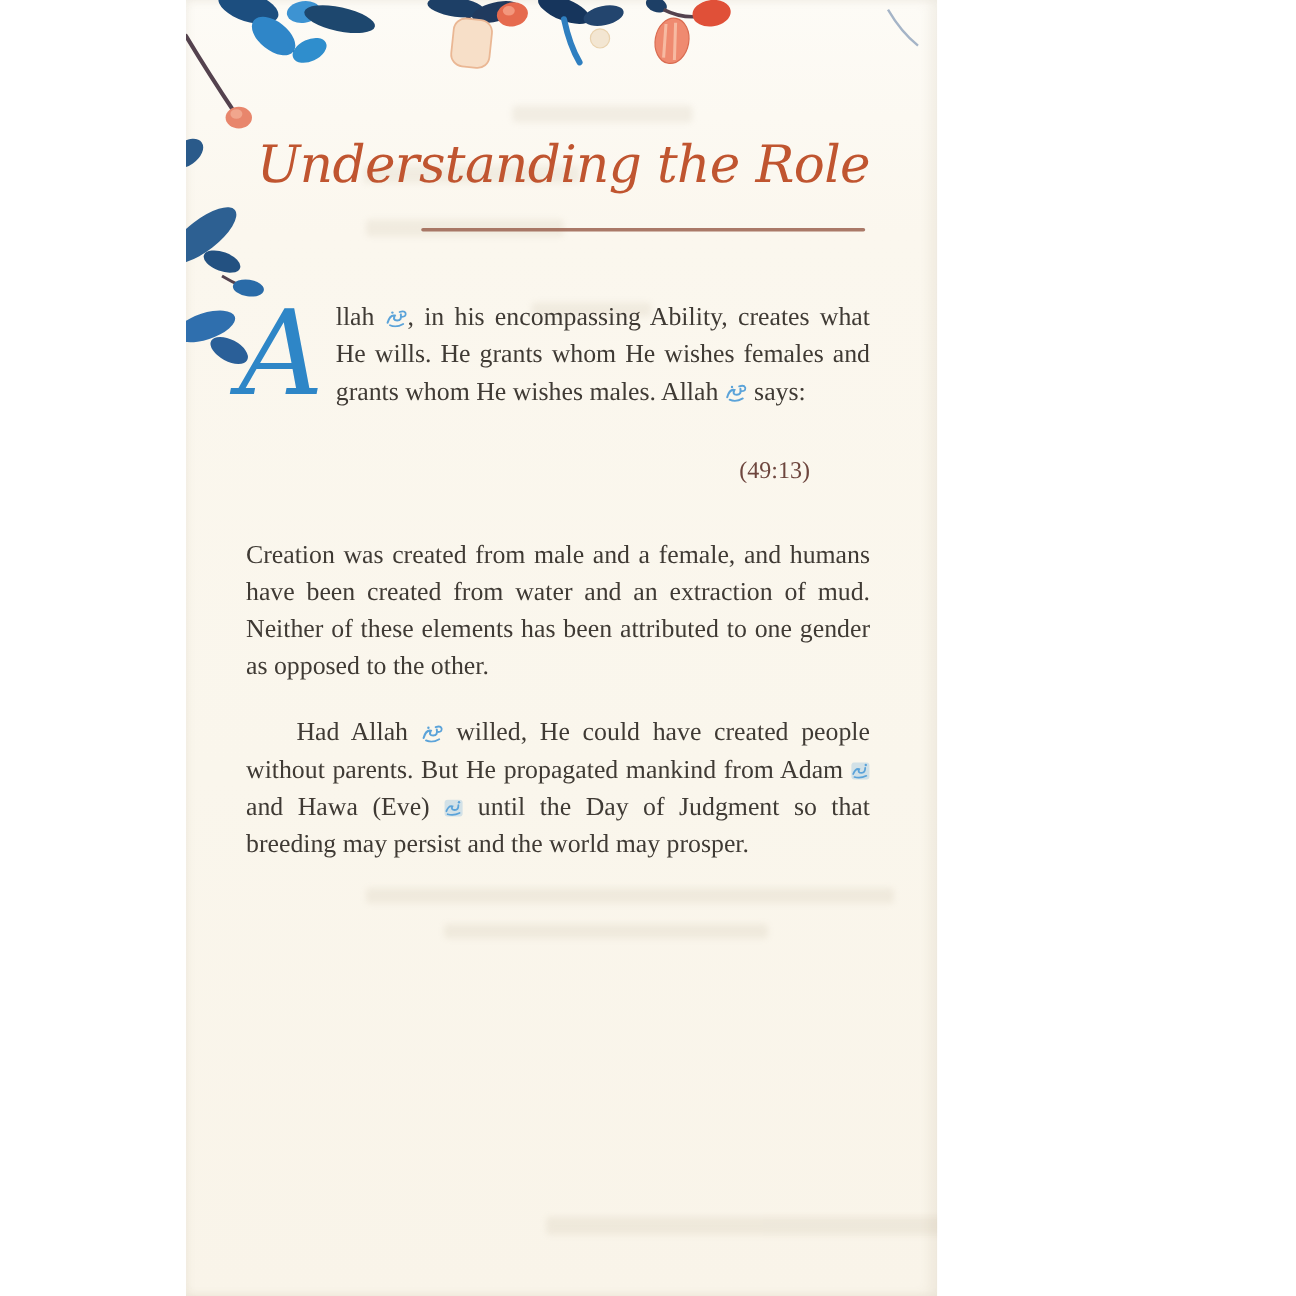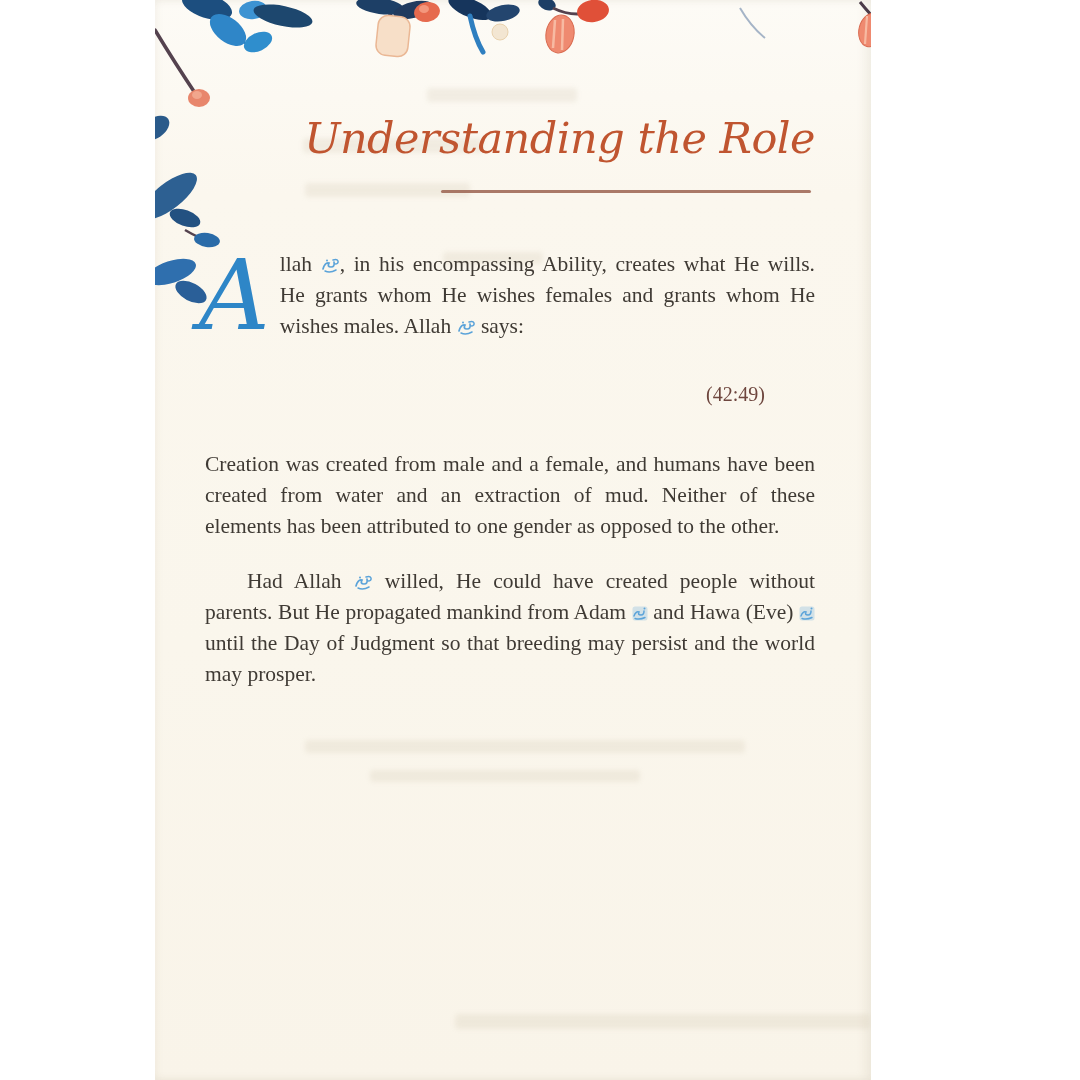--- a/index.html
+++ b/index.html
@@ -8,21 +8,21 @@
     position: relative;
     width: 1080px;
     height: 1080px;
     background: #ffffff;
     overflow: hidden;
     font-family: "Liberation Serif", "DejaVu Serif", serif;
   }
   .page {
     position: absolute;
     left: 155px; top: 0;
-    width: 716px; height: 1080px;
+    width: 626px; height: 1080px;
     background: linear-gradient(180deg, #fdfbf6 0%, #fbf7ee 18%, #faf6ec 60%, #f9f4e9 100%);
     box-shadow: inset -6px 0 10px rgba(120,100,70,0.08), inset 3px 0 6px rgba(120,100,70,0.05);
     overflow: hidden;
   }
   .deco {
     position: absolute; inset: 0;
     width: 767px; height: 1080px;
     pointer-events: none;
   }
   
@@ -187,24 +187,24 @@
                 <path d="M12 2 Q16 0.5 17 3 Q17.5 6 14 6" stroke="#5ba3d9" stroke-width="1.5" fill="none" stroke-linecap="round"></path>
                 <circle cx="6" cy="2.5" r="1" fill="#5ba3d9"></circle>
               </svg></span>, in his encompassing Ability, creates what He wills. He grants whom He wishes females and grants whom He wishes males. Allah <span class="honorific"><svg width="19" height="15" viewBox="0 0 19 15">
                 <path d="M2 11 Q4 4 8 5 Q6 9 10 9 Q14 9 13 4" stroke="#5ba3d9" stroke-width="1.7" fill="none" stroke-linecap="round"></path>
                 <path d="M4 13 Q9 15.5 15 12" stroke="#5ba3d9" stroke-width="1.5" fill="none" stroke-linecap="round"></path>
                 <path d="M12 2 Q16 0.5 17 3 Q17.5 6 14 6" stroke="#5ba3d9" stroke-width="1.5" fill="none" stroke-linecap="round"></path>
                 <circle cx="6" cy="2.5" r="1" fill="#5ba3d9"></circle>
               </svg></span> says:</span></p>
 
       <div class="quote">
+        <div class="cite">(49:13)</div>
       </div>
 
       <div class="quote q2">
-        <div class="cite">(42:49)</div>
       </div>
 
       <p class="body p2">Creation was created from male and a female, and humans have been created from water and an extraction of mud. Neither of these elements has been attributed to one gender as opposed to the other.</p>
 
       <p class="body p3"><span>Had Allah <span class="honorific"><svg width="19" height="15" viewBox="0 0 19 15">
                 <path d="M2 11 Q4 4 8 5 Q6 9 10 9 Q14 9 13 4" stroke="#5ba3d9" stroke-width="1.7" fill="none" stroke-linecap="round"></path>
                 <path d="M4 13 Q9 15.5 15 12" stroke="#5ba3d9" stroke-width="1.5" fill="none" stroke-linecap="round"></path>
                 <path d="M12 2 Q16 0.5 17 3 Q17.5 6 14 6" stroke="#5ba3d9" stroke-width="1.5" fill="none" stroke-linecap="round"></path>
                 <circle cx="6" cy="2.5" r="1" fill="#5ba3d9"></circle>
               </svg></span> willed, He could have created people without parents. But He propagated mankind from Adam <span class="honorific"><svg width="16" height="15" viewBox="0 0 16 15">

